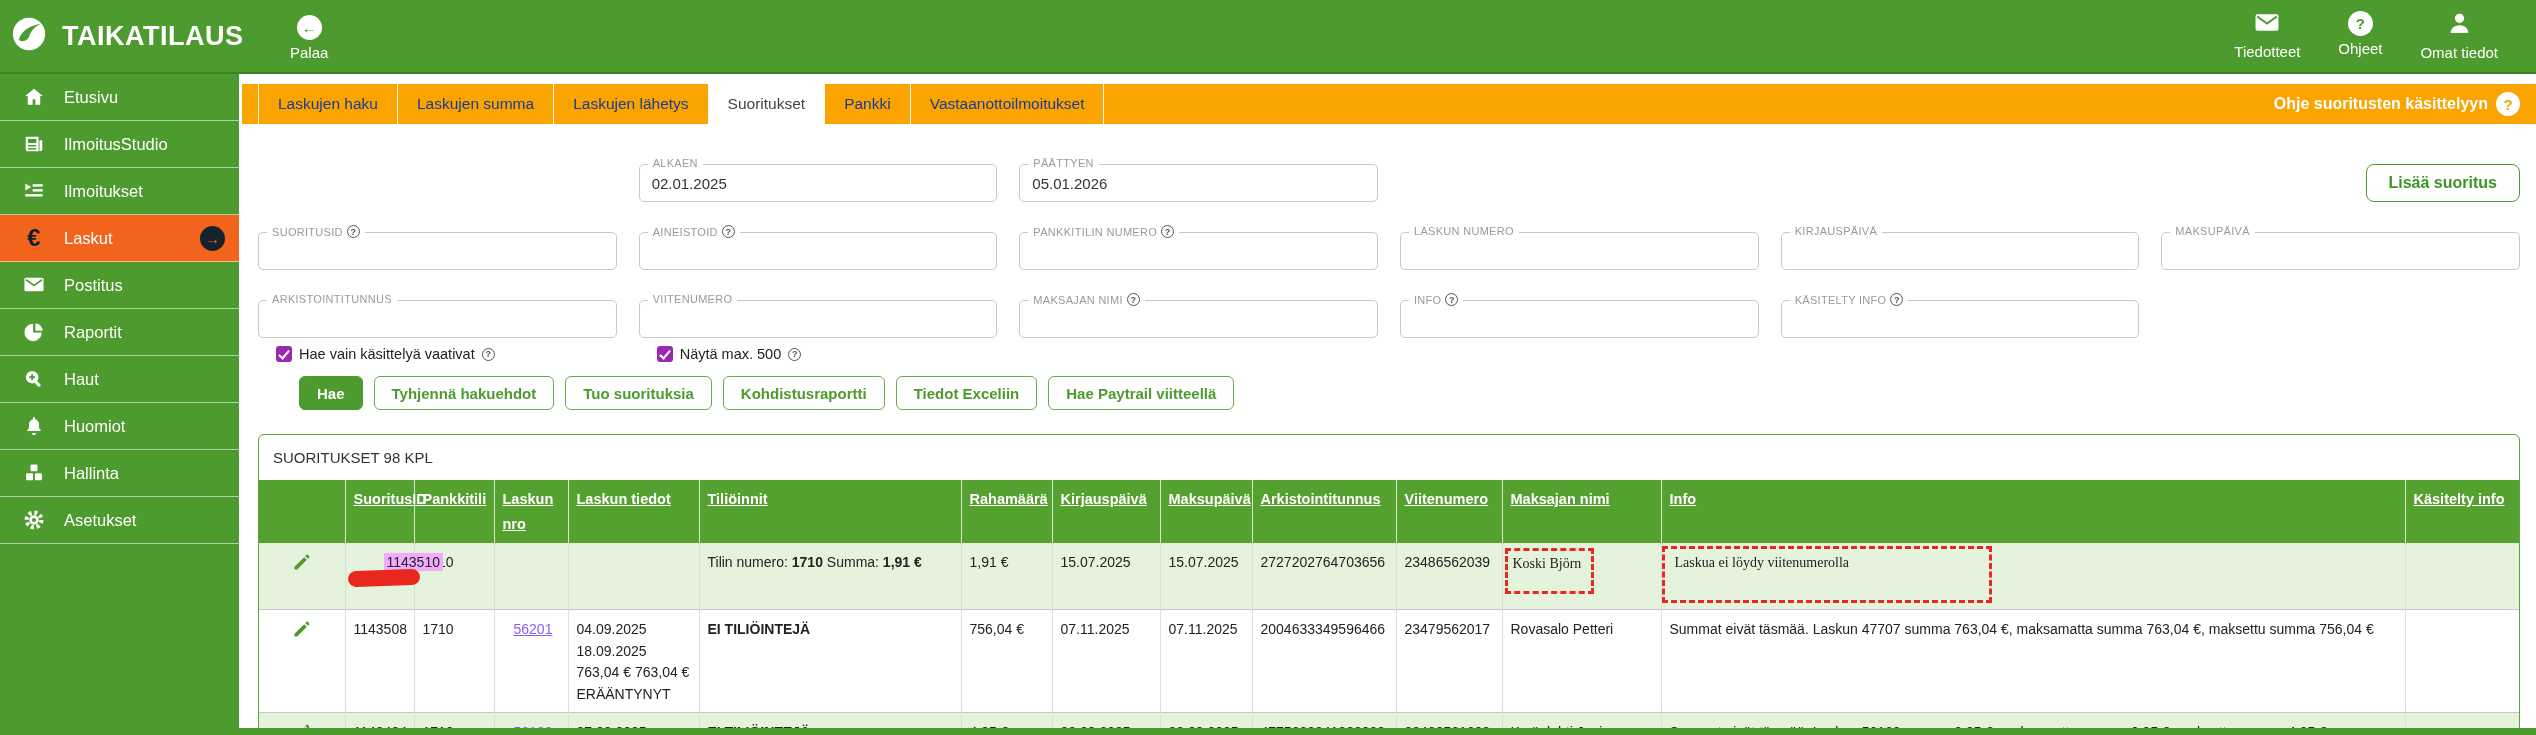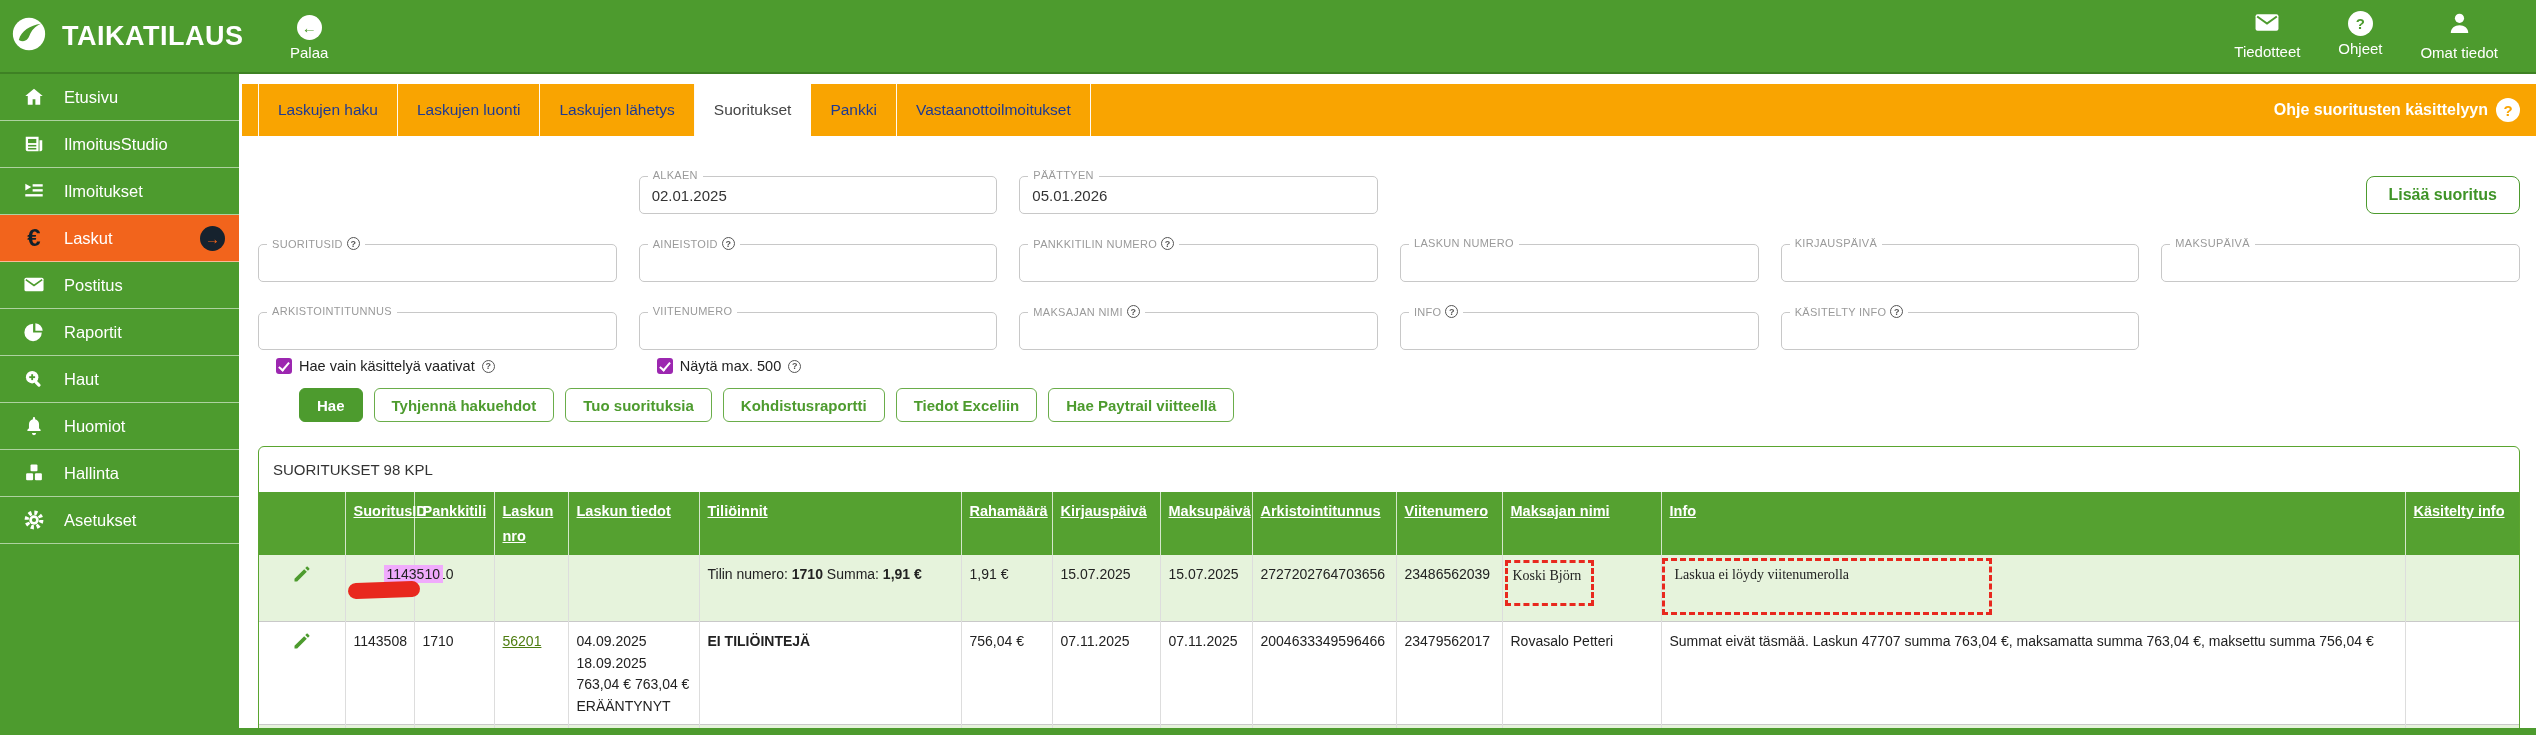--- a/index.html
+++ b/index.html
@@ -25,21 +25,21 @@
   .side-item { height:47px; display:flex; align-items:center; gap:18px; padding:0 14px 0 22px; border-bottom:1.5px solid rgba(255,255,255,.55); color:#fff; cursor:pointer; }
   .side-item .side-label { font-size:16.5px; }
   .side-item.active { background:#f2641c; }
   .side-icon { width:24px; display:flex; justify-content:center; flex-shrink:0; }
   .euro-glyph { font-size:24px; font-weight:bold; color:#10202c; line-height:1; }
   .laskut-arrow { margin-left:auto; width:25px; height:25px; border-radius:50%; background:#16222e; color:#f2641c; display:flex; align-items:center; justify-content:center; font-weight:bold; font-size:15px; }
 
   .content { flex:1; background:#fff; overflow:hidden; }
 
   
-  .tabbar { margin-top:10px; height:52px; background:#f9a401; display:flex; align-items:stretch; }
+  .tabbar { margin-top:10px; height:40px; background:#f9a401; display:flex; align-items:stretch; }
   .tab { display:flex; align-items:center; padding:0 19px; color:#1e3a93; font-size:15.5px; border-right:1px solid rgba(255,255,255,.95); cursor:pointer; white-space:nowrap; }
   .tab:first-child { margin-left:16px; border-left:1px solid rgba(255,255,255,.95); }
   .tab.active { background:#fff; color:#444; }
   .tab-help { margin-left:auto; display:flex; align-items:center; gap:8px; padding-right:16px; color:#fff; font-weight:bold; font-size:16px; cursor:pointer; }
   .tab-help .circle-white { width:24px; height:24px; }
   .orange-q { color:#f9a401; font-weight:bold; font-size:15px; line-height:1; }
 
   
   .fgrid { display:grid; grid-template-columns:repeat(6,1fr); column-gap:22px; row-gap:30px; margin:40px 16px 0; }
   .field { position:relative; background:#fff; border:1px solid #c8c8c8; border-radius:5px; height:38px; display:flex; align-items:center; }
@@ -64,21 +64,21 @@
   table { width:100%; border-collapse:collapse; table-layout:fixed; font-size:14px; color:#222; }
   thead th { background:#55a130; color:#fff; text-align:left; font-weight:bold; text-decoration:underline; padding:7px 8px; vertical-align:top; border-right:1px solid rgba(255,255,255,.75); font-size:14.5px; line-height:1.7; }
   thead th:last-child { border-right:none; }
   thead tr { height:52px; }
   tbody td { padding:9px 8px 6px; vertical-align:top; border-right:1px solid #ddd; line-height:1.55; }
   tbody td:last-child { border-right:none; }
   tbody tr { border-bottom:1px solid #c9c9c9; }
   tr.row-green { background:#e6f3dc; }
   tr.row-white { background:#fff; }
   .c-edit { text-align:center; }
-  .cell-link { color:#4d7c0f; text-decoration:underline; cursor:pointer; }
+  .cell-link { color:#8b5cf6; text-decoration:underline; cursor:pointer;margin-left:11px; }
   .id-wrap { position:relative; display:inline-block; }
   .hl-yellow { background:#f0abfc; padding:1px 3px;margin-left:30px; }
   .red-marker { position:absolute; left:-6px; top:18px; width:72px; height:16px; background:#e8281e; border-radius:9px; transform:rotate(-2deg); }
   .red-dash { border:3px dashed #e8281e; display:inline-block;font-family:Liberation Serif, serif; }
   .red-dash.payer { padding:2px 10px 16px 5px; margin:-4px 0 0 -6px; }
   .red-dash.info { padding:3px 12px 26px 10px; margin:-6px 0 0 -8px; min-width:330px; }
 
   .bottom-strip { position:absolute; bottom:0; left:0; width:2536px; height:7px; background:#4d9b2e; }
 </style>
 </head>
@@ -229,21 +229,21 @@
             </svg>
           </span>
         <span class="side-label">Asetukset</span>
       </div>
     </nav>
 
     <div class="content">
 
       <div class="tabbar">
         <div class="tab">Laskujen haku</div>
-        <div class="tab">Laskujen luonti</div>
+        <div class="tab">Laskujen summa</div>
         <div class="tab">Laskujen lähetys</div>
         <div class="tab active">Suoritukset</div>
         <div class="tab">Pankki</div>
         <div class="tab">Vastaanottoilmoitukset</div>
         <div class="tab-help">
           <span>Ohje suoritusten käsittelyyn</span>
           <span class="circle-white">
               <span class="orange-q">?</span>
             </span>
         </div>

